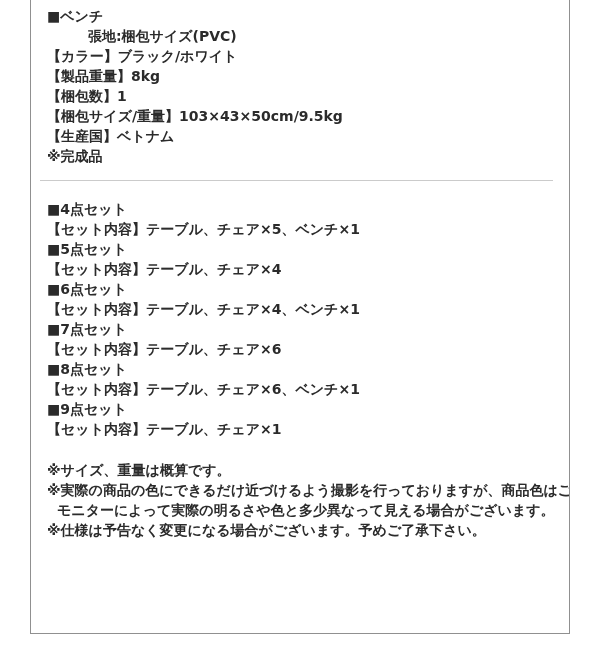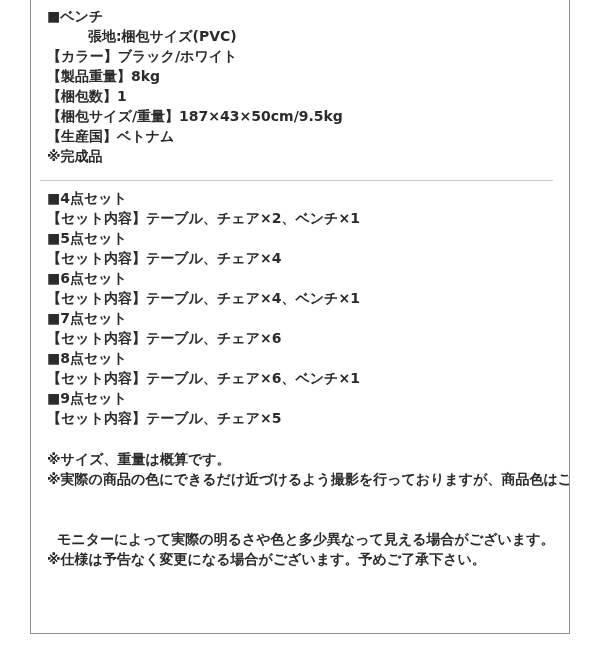--- a/index.html
+++ b/index.html
@@ -20,61 +20,61 @@
     overflow:hidden;
   }
   .line {
     font-size:14px;
     line-height:20px;
     font-weight:bold;
     white-space:nowrap;
     letter-spacing:0;
   }
   .indent-a { margin-left:41px; }  
-  .indent-b { margin-left:10px;margin-top:40px; }  
+  .indent-b { margin-left:10px; }  
   hr.divider {
     height:0;
     border:none;
     border-top:1px solid #cbcbcb;
     margin:14px 6px 0 -7px;
   }
-  .sets  { margin-top:7px; }
+  .sets  { margin-top:18px; }
   .notes { margin-top:21px; }
 </style>
 </head>
 <body>
 
 <div class="panel">
 
   <div class="spec">
     <div class="line">■ベンチ</div>
     <div class="line indent-a">張地:梱包サイズ(PVC)</div>
     <div class="line">【カラー】ブラック/ホワイト</div>
     <div class="line">【製品重量】8kg</div>
     <div class="line">【梱包数】1</div>
-    <div class="line">【梱包サイズ/重量】187×43×50cm/9.5kg</div>
+    <div class="line">【梱包サイズ/重量】103×43×50cm/9.5kg</div>
     <div class="line">【生産国】ベトナム</div>
     <div class="line">※完成品</div>
   </div>
 
   <hr class="divider">
 
   <div class="sets">
     <div class="line">■4点セット</div>
-    <div class="line">【セット内容】テーブル、チェア×2、ベンチ×1</div>
+    <div class="line">【セット内容】テーブル、チェア×5、ベンチ×1</div>
     <div class="line">■5点セット</div>
     <div class="line">【セット内容】テーブル、チェア×4</div>
     <div class="line">■6点セット</div>
     <div class="line">【セット内容】テーブル、チェア×4、ベンチ×1</div>
     <div class="line">■7点セット</div>
     <div class="line">【セット内容】テーブル、チェア×6</div>
     <div class="line">■8点セット</div>
     <div class="line">【セット内容】テーブル、チェア×6、ベンチ×1</div>
     <div class="line">■9点セット</div>
-    <div class="line">【セット内容】テーブル、チェア×5</div>
+    <div class="line">【セット内容】テーブル、チェア×1</div>
   </div>
 
   <div class="notes">
     <div class="line">※サイズ、重量は概算です。</div>
     <div class="line">※実際の商品の色にできるだけ近づけるよう撮影を行っておりますが、商品色はご使用の</div>
     <div class="line indent-b">モニターによって実際の明るさや色と多少異なって見える場合がございます。</div>
     <div class="line">※仕様は予告なく変更になる場合がございます。予めご了承下さい。</div>
   </div>
 
 </div>

